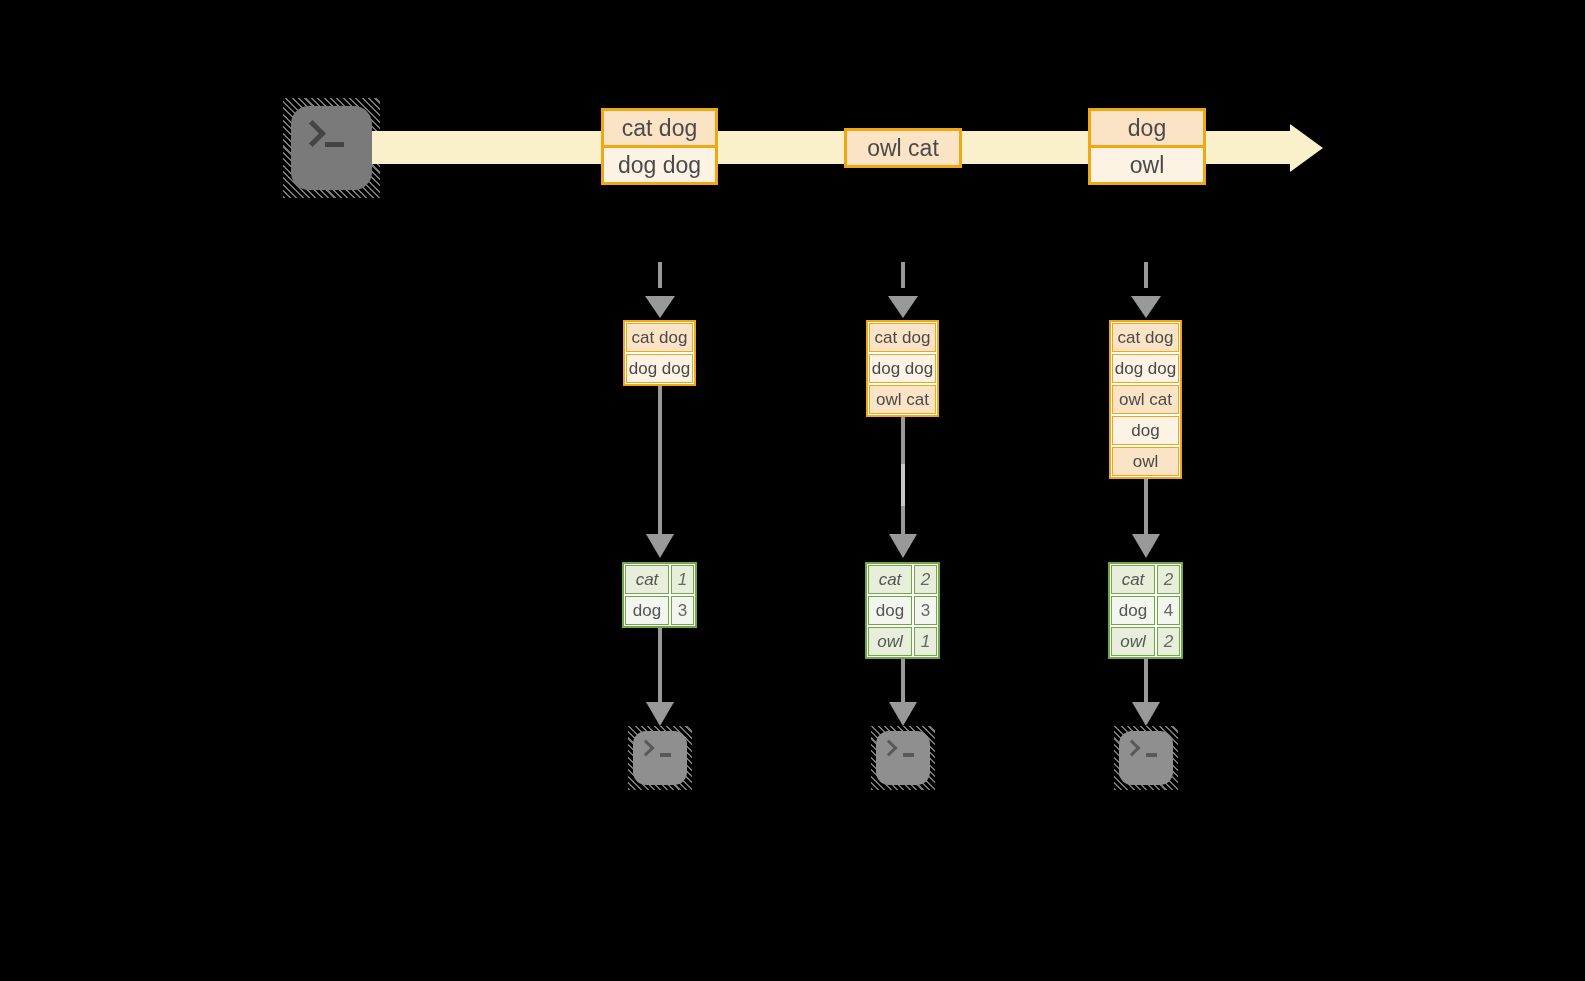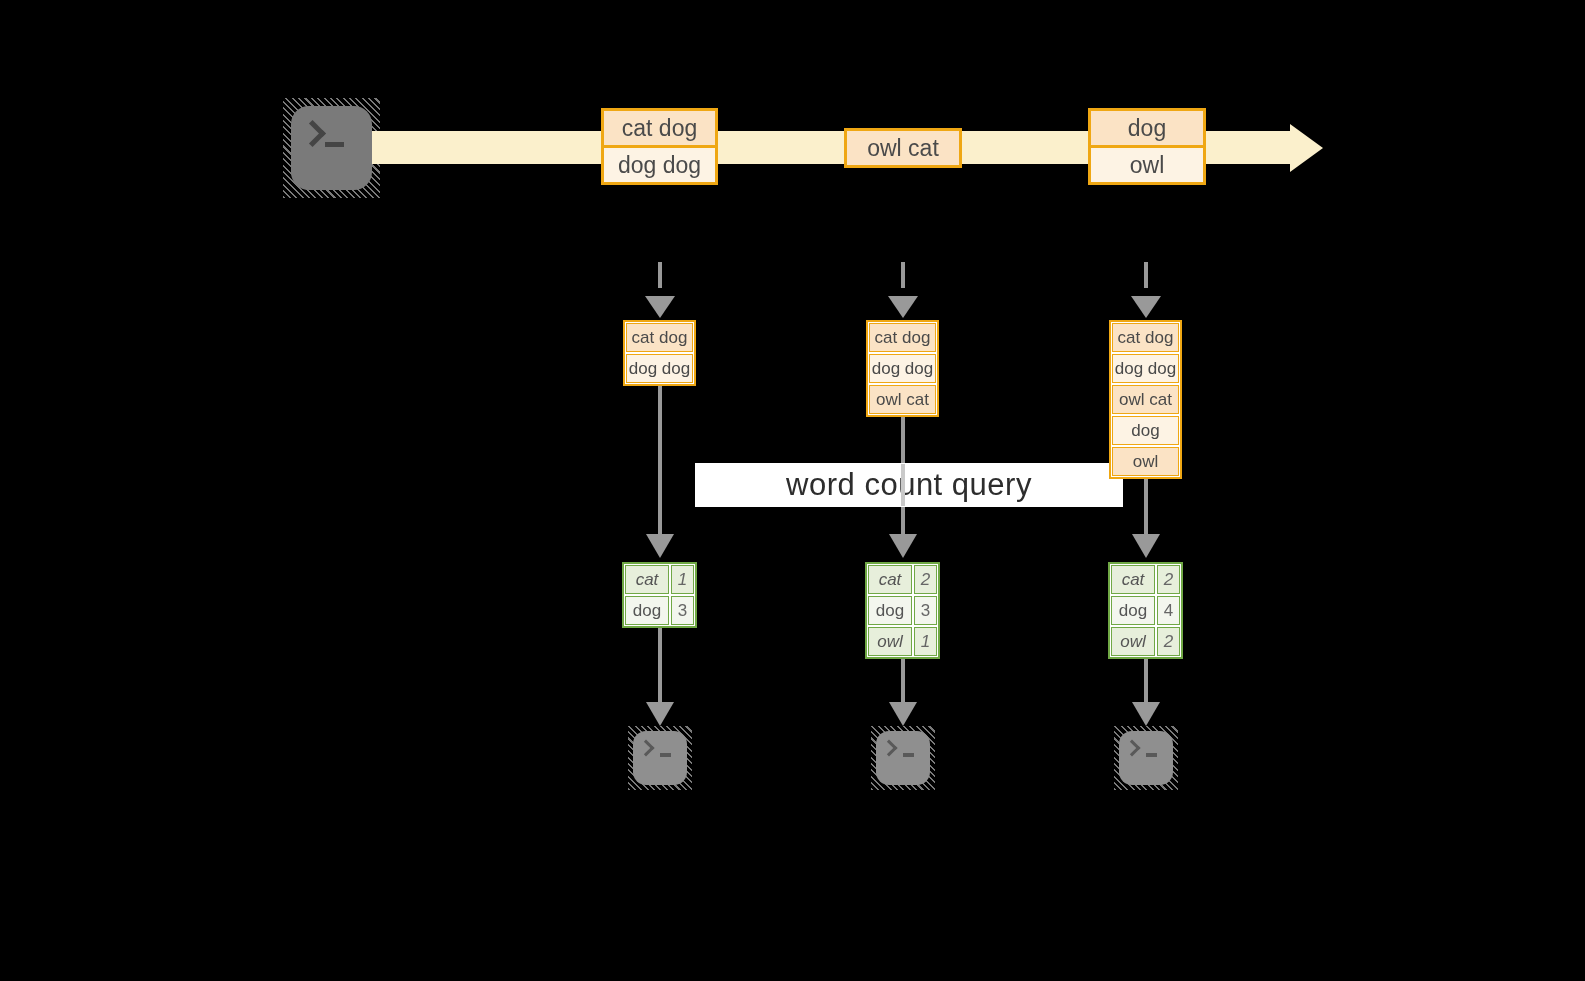--- a/index.html
+++ b/index.html
@@ -109,21 +109,20 @@
     <div class="srow fill-a">owl cat</div>
   </div>
   <div class="abs stack" style="left:1109px;top:320px;">
     <div class="srow fill-a">cat dog</div>
     <div class="srow fill-b">dog dog</div>
     <div class="srow fill-a">owl cat</div>
     <div class="srow fill-b">dog</div>
     <div class="srow fill-a">owl</div>
   </div>
 
-  <div class="abs banner" style="left:695px;top:463px;width:428px;height:44px;">word count query</div>
 
   <div class="abs vline" style="left:658px;top:386px;height:148px;"></div>
   <div class="abs head-solid" style="left:646px;top:534px;"></div>
   <div class="abs vline" style="left:901px;top:417px;height:117px;"></div>
   <div class="abs vline-lite" style="left:901px;top:464px;height:42px;"></div>
   <div class="abs head-solid" style="left:889px;top:534px;"></div>
   <div class="abs vline" style="left:1144px;top:479px;height:55px;"></div>
   <div class="abs head-solid" style="left:1132px;top:534px;"></div>
 
   <div class="abs ctable" style="left:622px;top:562px;">

